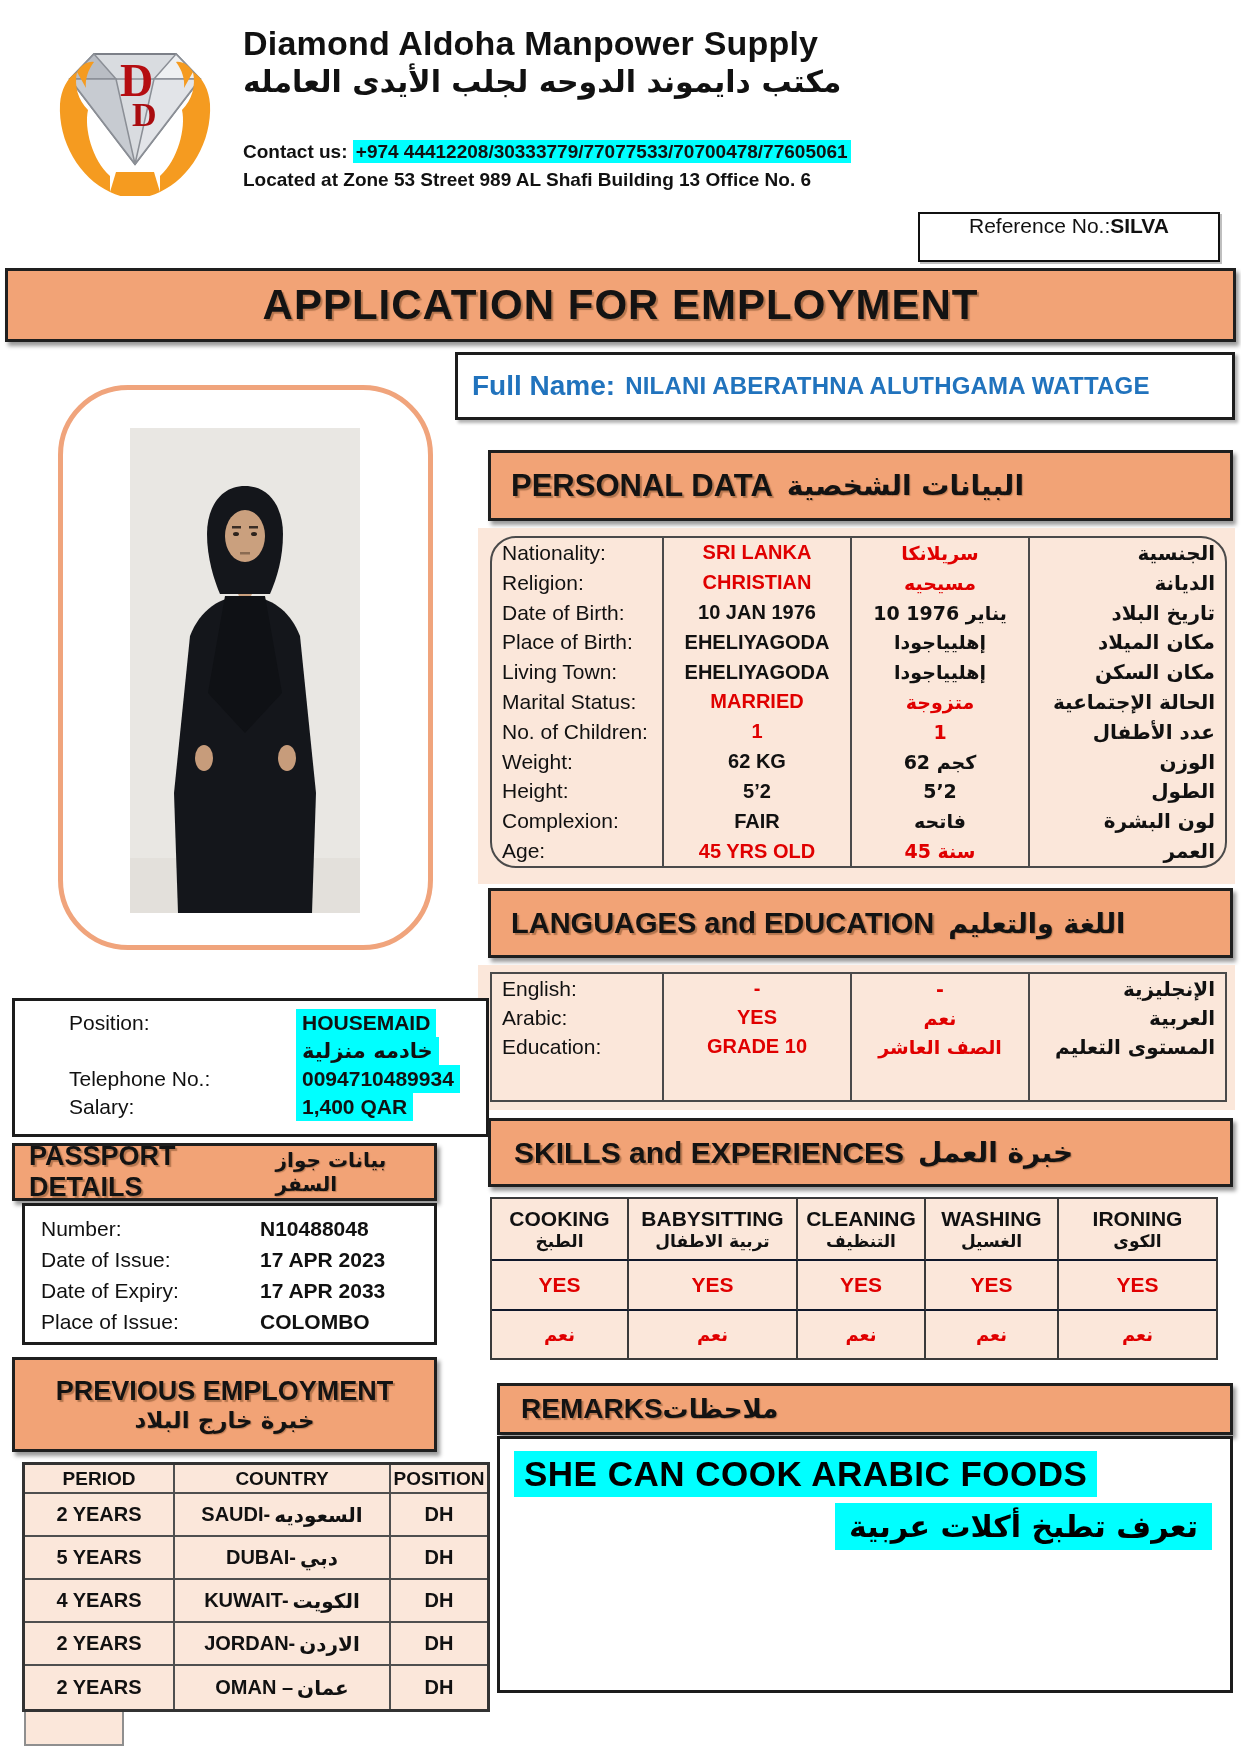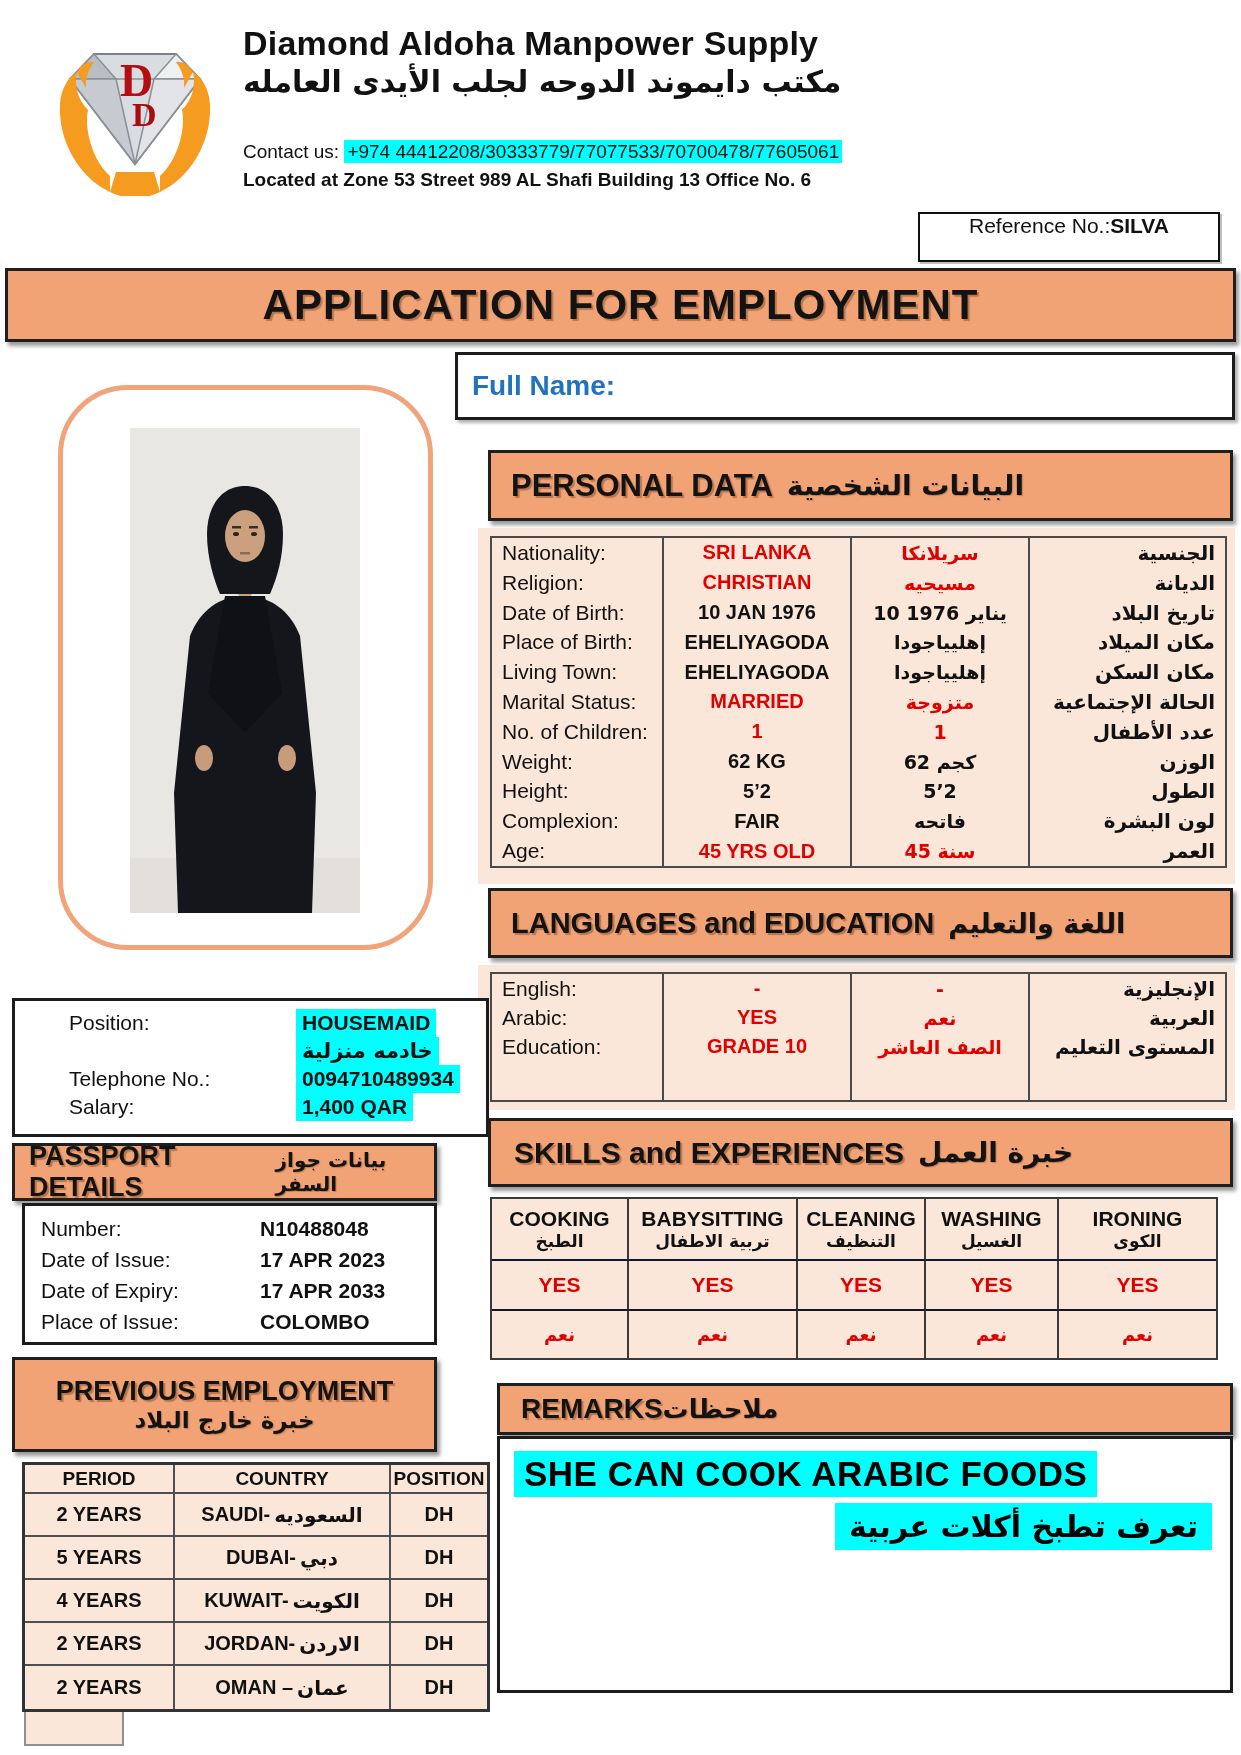--- a/index.html
+++ b/index.html
@@ -11,21 +11,21 @@
 
   :root{
     --orange:#F2A376; --pink:#FBE7DA; --cyan:#00FFFF; --red:#E00000; --blue:#2173BD;
     --line:#4a4a4a;
   }
 
   
   .logo { left:36px; top:24px; width:198px; height:172px; }
   .company-name { left:243px; top:24px; font-size:34px; font-weight:800; letter-spacing:.2px; }
   .company-name-ar { left:243px; top:64px; font-size:30px; font-weight:bold; }
-  .contact-line { left:243px; top:141px; font-size:19px; font-weight:normal; }
+  .contact-line { left:243px; top:141px; font-size:19px; font-weight:bold; }
   .contact-line .hl { background:var(--cyan); padding:1px 3px; }
   .address-line { left:243px; top:169px; font-size:19px; font-weight:bold; }
   .ref-box { left:918px; top:212px; width:302px; height:50px; border:2px solid #111;
              box-shadow:2px 2px 0 rgba(0,0,0,.25); display:flex; justify-content:center;
              font-size:21px; background:#fff; }
   .ref-box b { font-weight:800; }
 
   
   .banner { background:var(--orange); border:3px solid #1f1f1f; box-shadow:3px 4px 4px rgba(0,0,0,.4);
             display:flex; align-items:center; }
@@ -55,21 +55,21 @@
 
   
   .photo-box { left:58px; top:385px; width:375px; height:565px; border:5px solid #F0A47C; border-radius:70px; background:#fff; }
   .photo { left:130px; top:428px; width:230px; height:485px; }
 
   
   .pink-band { background:var(--pink); }
   .personal-band { left:478px; top:528px; width:757px; height:356px; }
   .lang-band     { left:478px; top:965px; width:757px; height:145px; }
   .t4 { position:absolute; border:2px solid var(--line); background:var(--pink); display:flex; flex-direction:column; }
-  .personal-table { left:490px; top:536px; width:737px; height:332px; }
+  .personal-table { left:490px; top:536px; width:737px; height:332px;border-radius:26px; }
   .lang-table     { left:490px; top:972px; width:737px; height:130px; }
   .t4-row { display:grid; grid-template-columns:172px 188px 178px 1fr; height:30px; }
   .lang-table .t4-row { height:29px; }
   .t4-fill { flex:1; height:auto; }
   .c4 { display:flex; align-items:center; padding:0 10px; border-right:2px solid var(--line); overflow:hidden; }
   .c4.lar { border-right:none; }
   .c4.len { font-size:21px; }
   .c4.ven { justify-content:center; font-weight:800; font-size:20px; }
   .c4.var { justify-content:center; font-weight:bold; font-size:19px; }
   .c4.lar { justify-content:flex-end; font-weight:bold; font-size:20px; }
@@ -154,20 +154,21 @@
     <span>Reference No.:</span>
       <b>SILVA</b>
   </div>
 
   <div class="abs banner title-banner">
     <span class="h-en">APPLICATION FOR EMPLOYMENT</span>
   </div>
 
   <div class="abs full-name-box">
     <span class="fn-label">Full Name:</span>
+    <span class="fn-value">NILANI ABERATHNA ALUTHGAMA WATTAGE</span>
   </div>
 
   <div class="abs photo-box"></div>
   <div class="abs photo">
     <svg viewBox="0 0 230 485" width="230" height="485">
       <rect x="0" y="0" width="230" height="485" fill="#e9e7e3"></rect>
       <rect x="0" y="430" width="230" height="55" fill="#e3e0db"></rect>
       <path d="M115 58 C90 58 77 80 77 106 C77 130 84 152 90 166 L140 166 C147 150 153 130 153 106 C153 80 140 58 115 58 Z" fill="#14161b"></path>
       <ellipse cx="115" cy="108" rx="20" ry="26" fill="#caa07e"></ellipse>
       <rect x="102" y="98" width="9" height="2.5" fill="#3a2e26"></rect>

